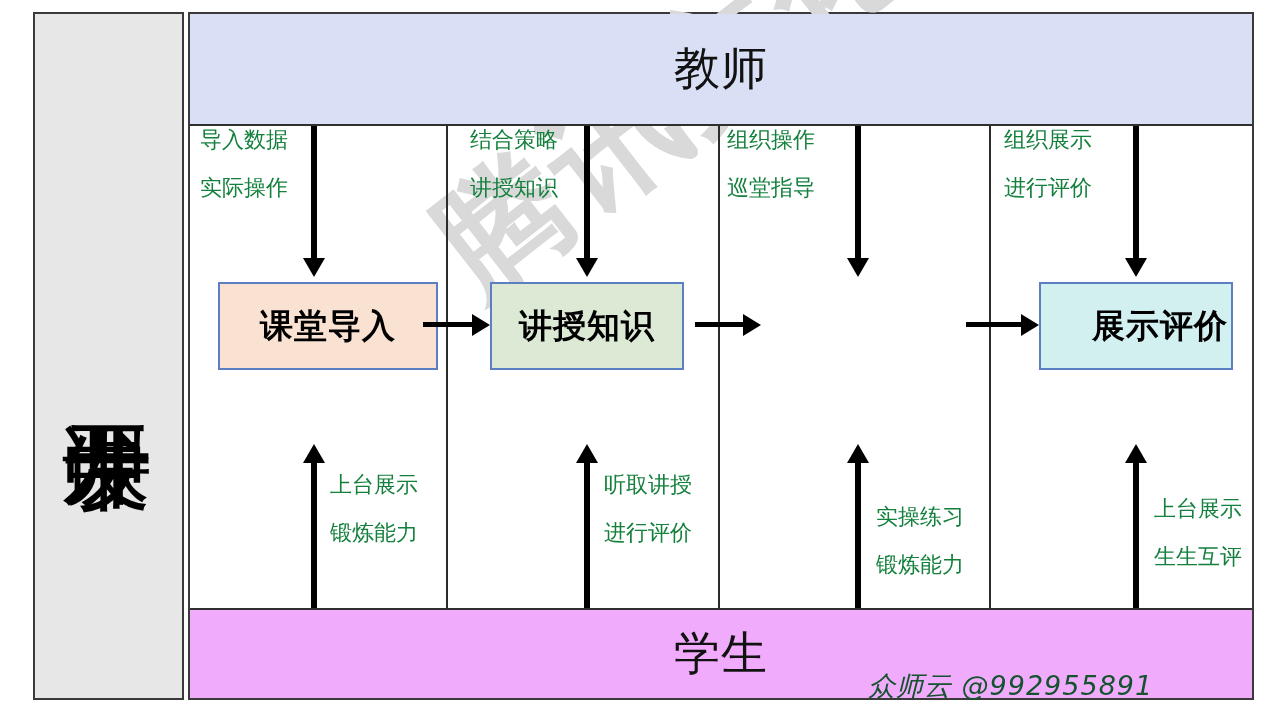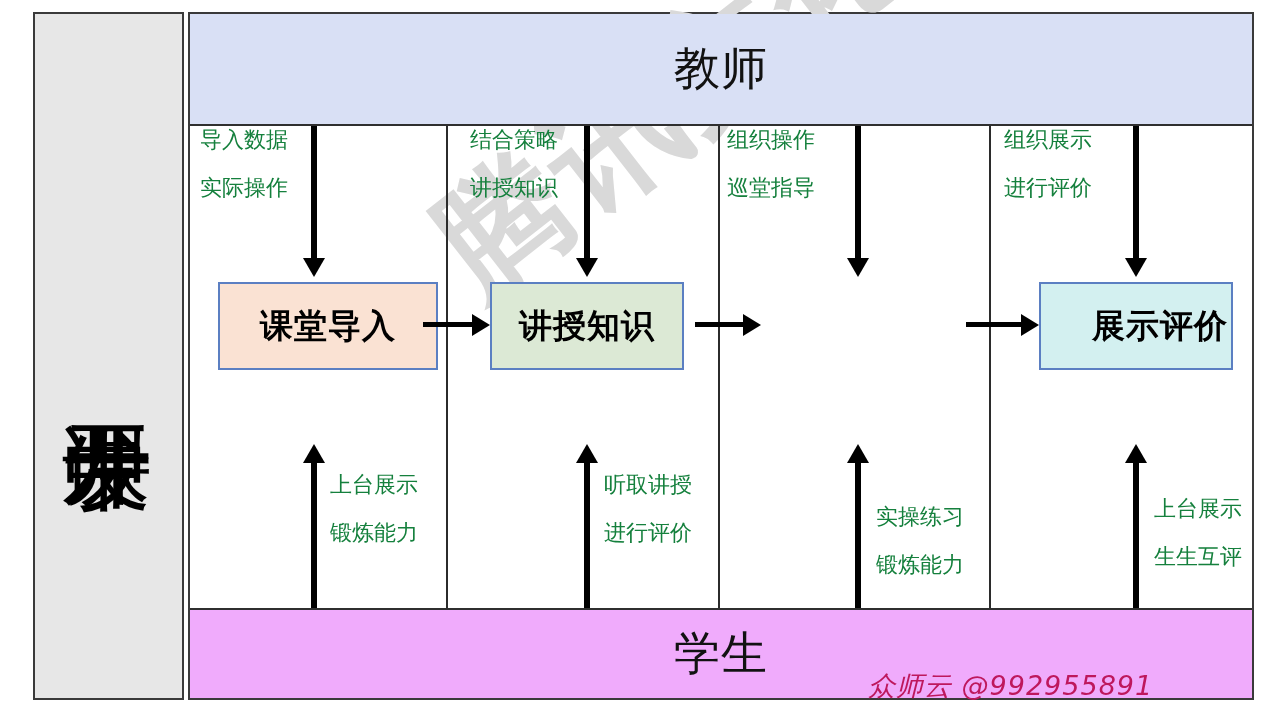--- a/index.html
+++ b/index.html
@@ -195,21 +195,21 @@
     letter-spacing: 6px;
     white-space: nowrap;
     z-index: 1;
     pointer-events: none;
   }
   .wm-corner {
     position: absolute;
     left: 868px;
     top: 668px;
     font-size: 27px;
-    color: #be185d;
+    color: #14532d;
     font-style: italic;
     font-family: "DejaVu Sans", "Liberation Sans", sans-serif;
     letter-spacing: 1px;
     white-space: nowrap;
     z-index: 8;
     pointer-events: none;
   }
 </style>
 </head>
 <body>

